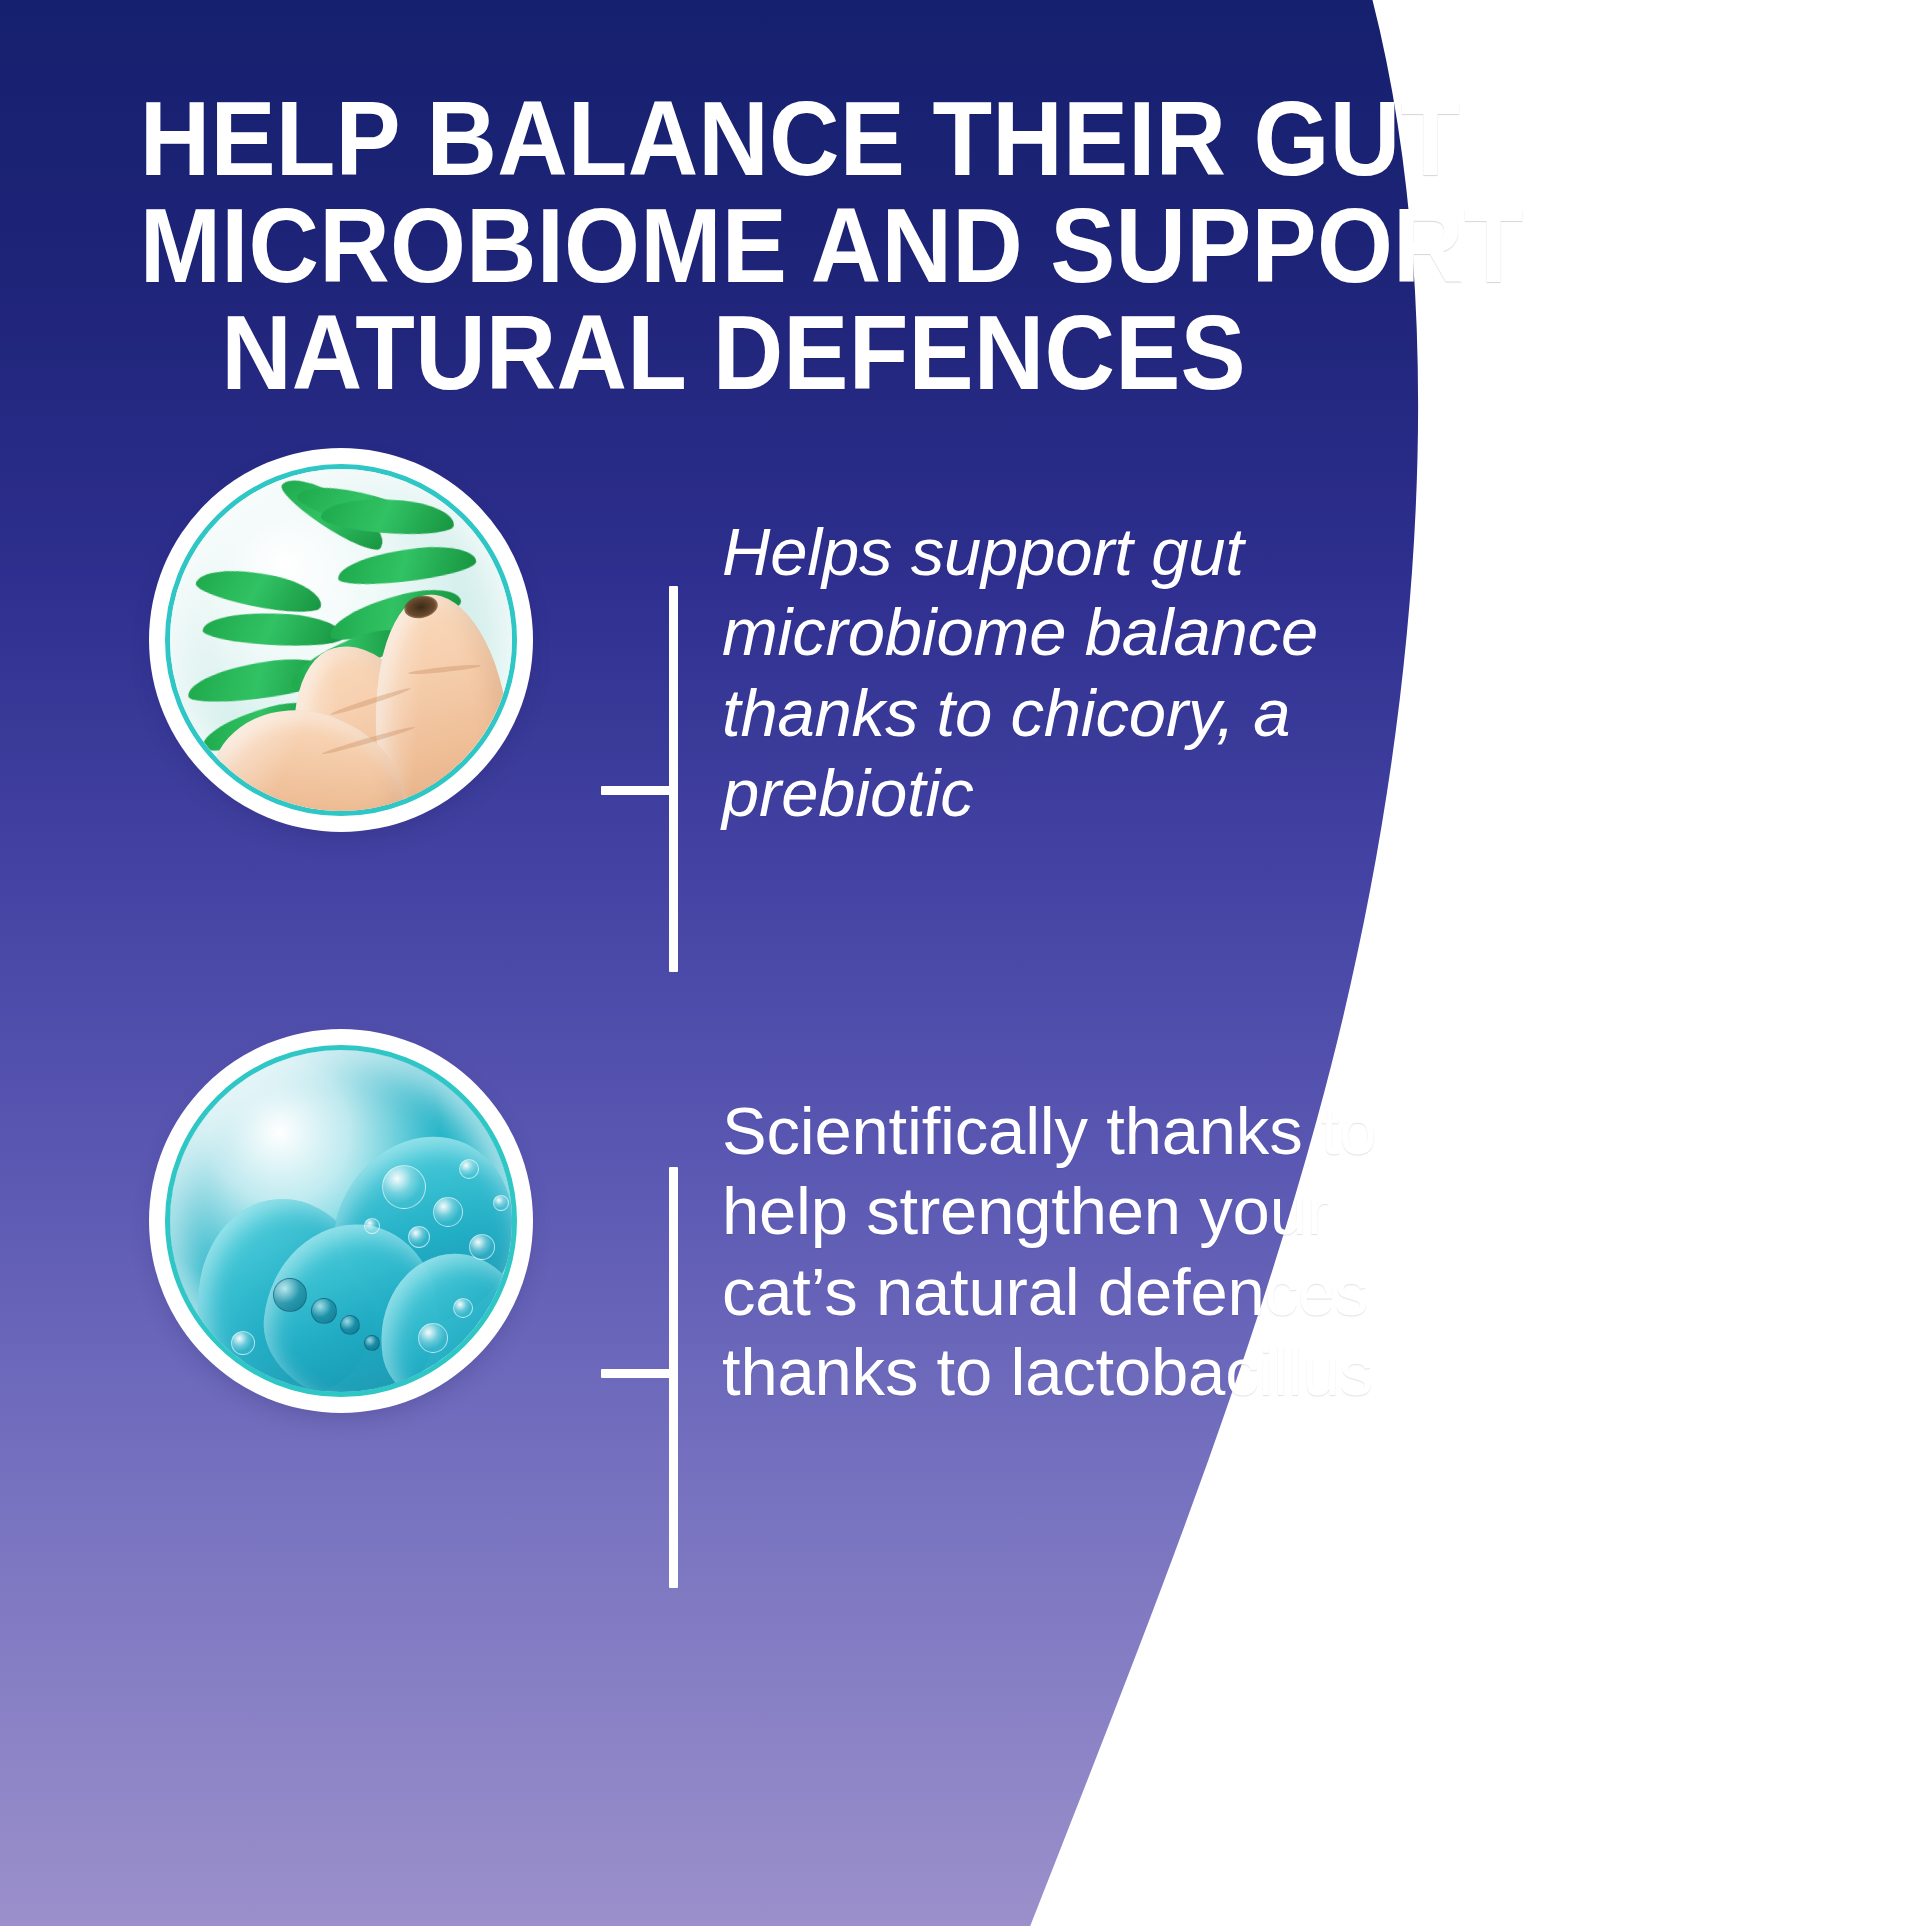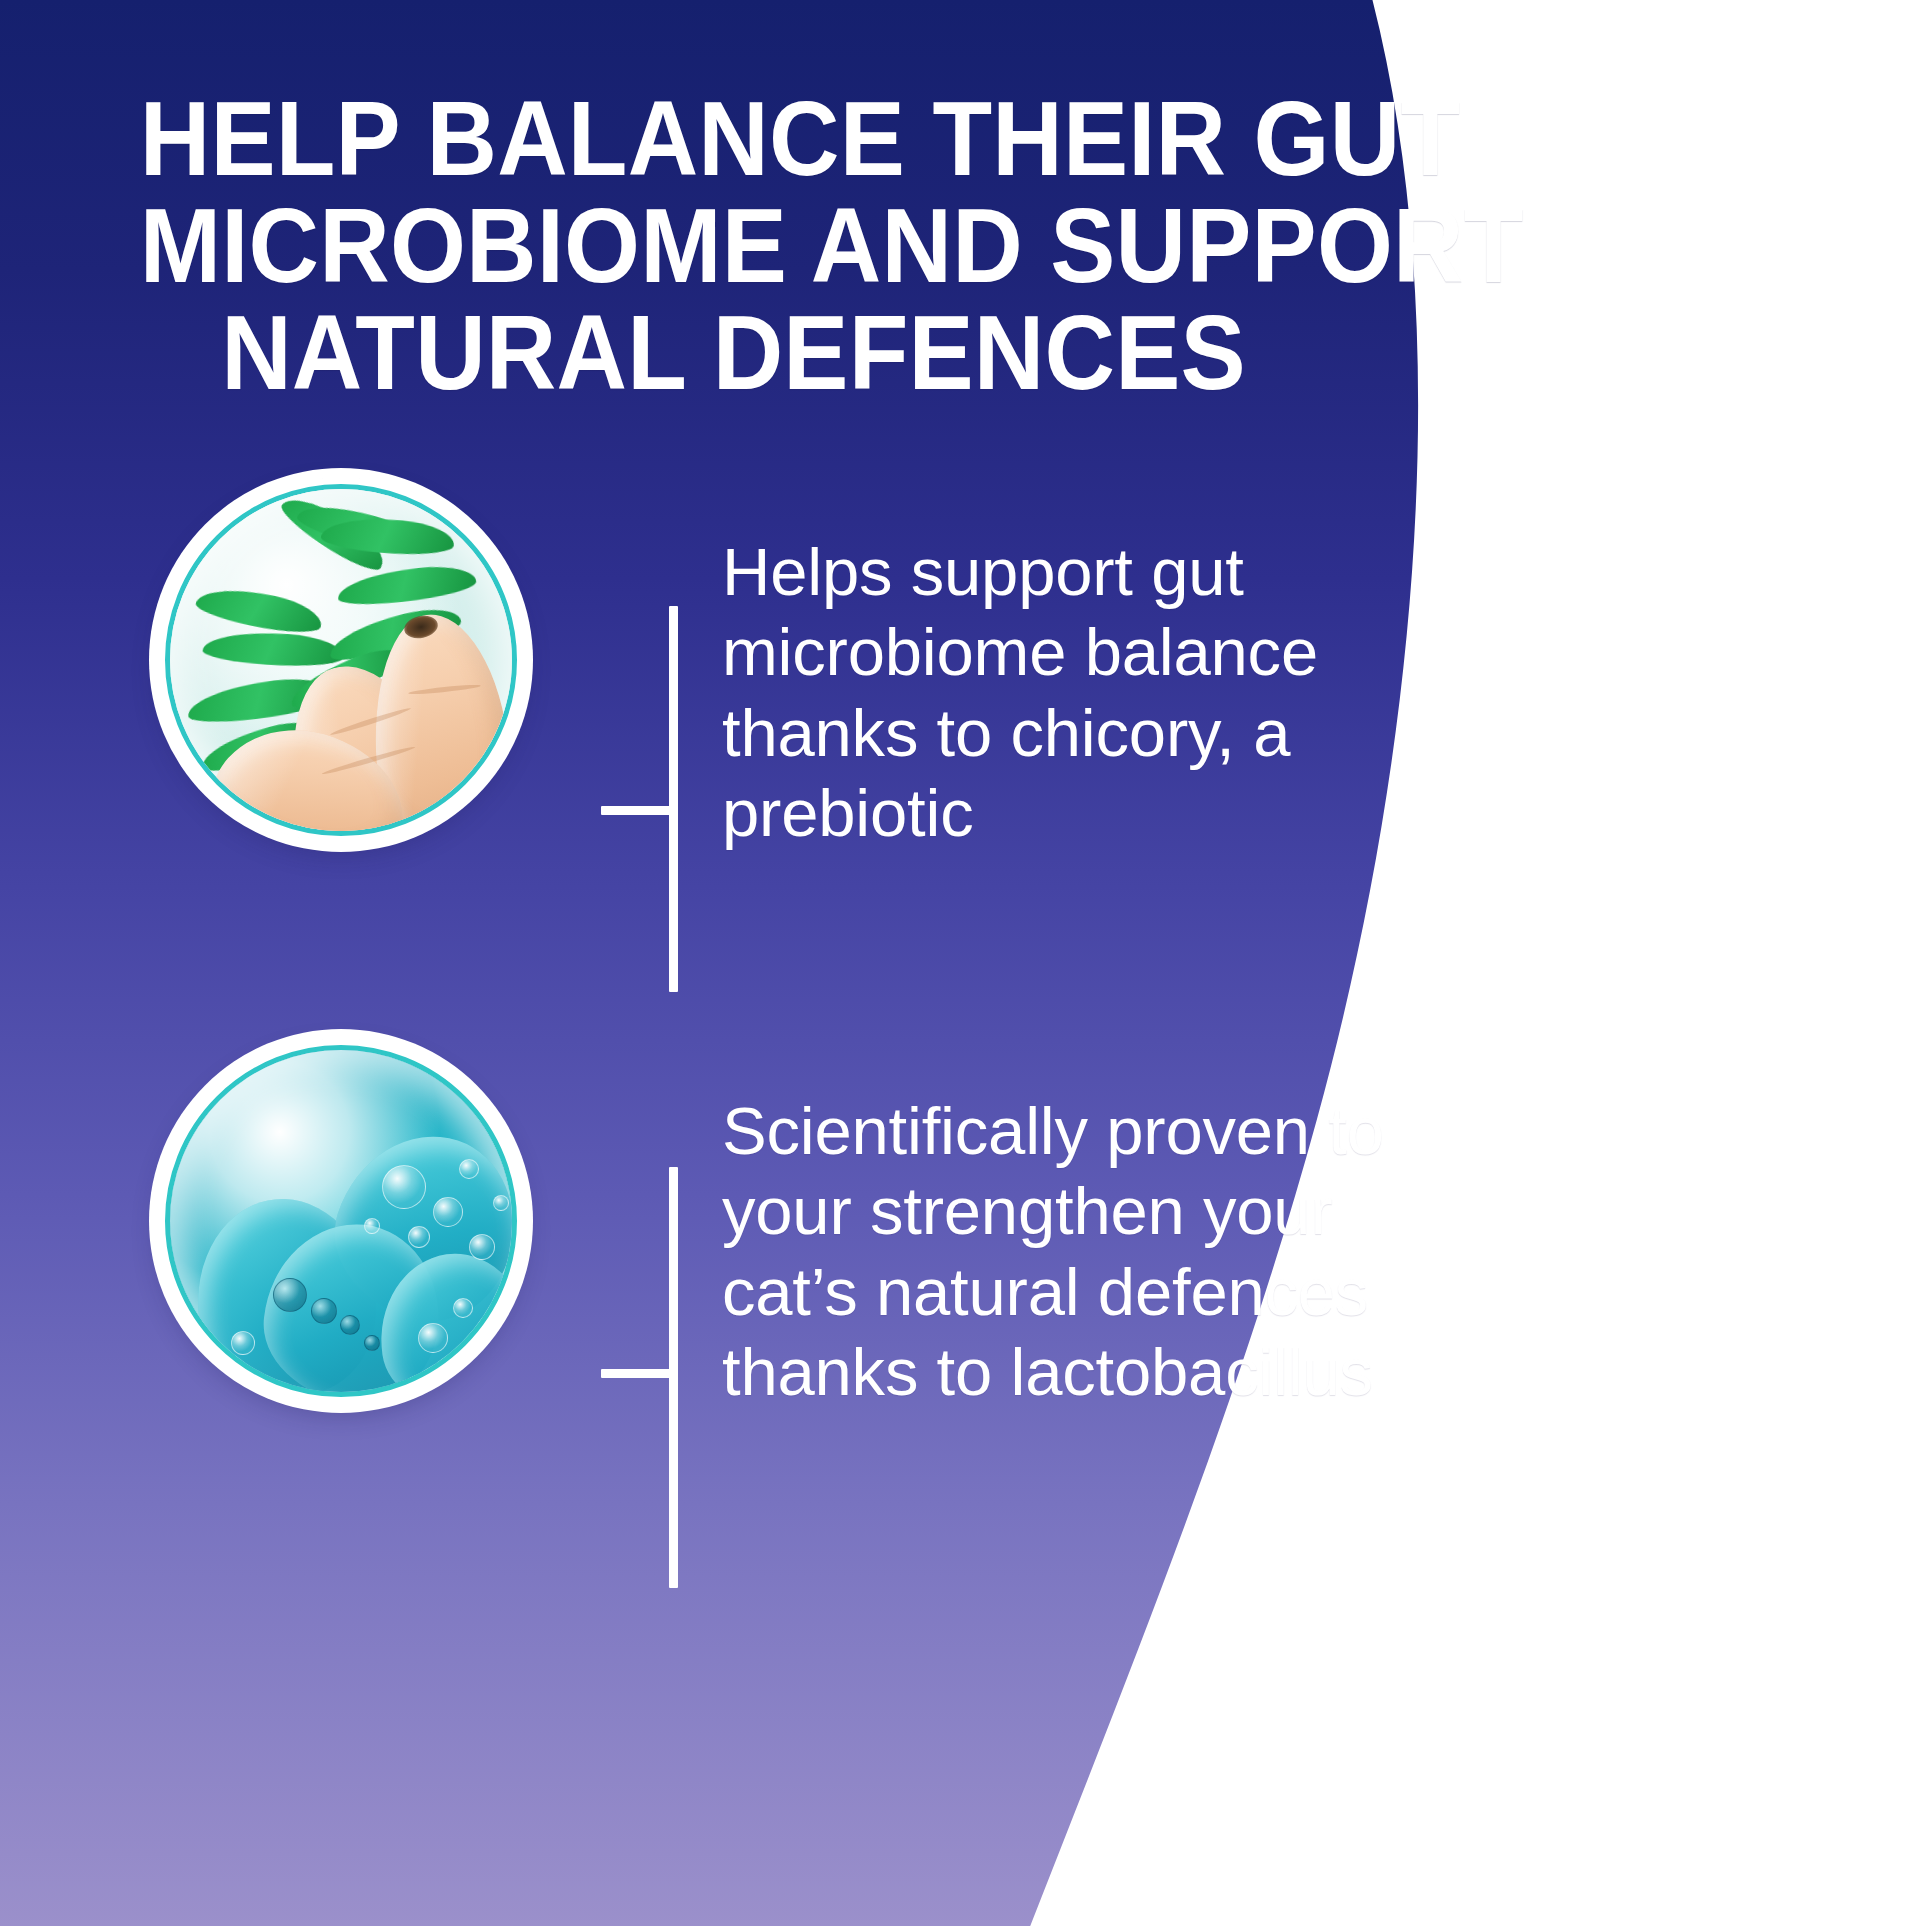--- a/index.html
+++ b/index.html
@@ -44,21 +44,21 @@
     text-shadow:0 1px 1px rgba(20,20,70,0.18);
   }
   .headline .hl-line { display:block; white-space:nowrap; }
 
   
   .feature {
     position:absolute;
     display:flex;
     align-items:flex-start;
   }
-  .feature.row-1 { left:158px; top:477px;  }
+  .feature.row-1 { left:158px; top:457px;font-style:italic;  }
   .feature.row-2 { left:158px; top:1038px; }
 
   
   .dish-wrap {
     position:relative;
     width:366px; height:366px;
     flex:0 0 366px;
   }
   .dish {
     position:absolute;
@@ -280,17 +280,17 @@
           <div class="bubble" style="left:283px; top:248px; width:20px; height:20px;"></div>
         </div>
       </div>
     </div>
 
     <div class="bracket">
       <div class="vline"></div>
       <div class="tick"></div>
     </div>
 
-    <p class="copy">Scientifically proven to your strengthen your cat’s natural defences thanks to lactobacillus</p>
+    <p class="copy">Scientifically thanks to help strengthen your cat’s natural defences thanks to lactobacillus</p>
   </div>
 
 </div>
 
 
 </body></html>

